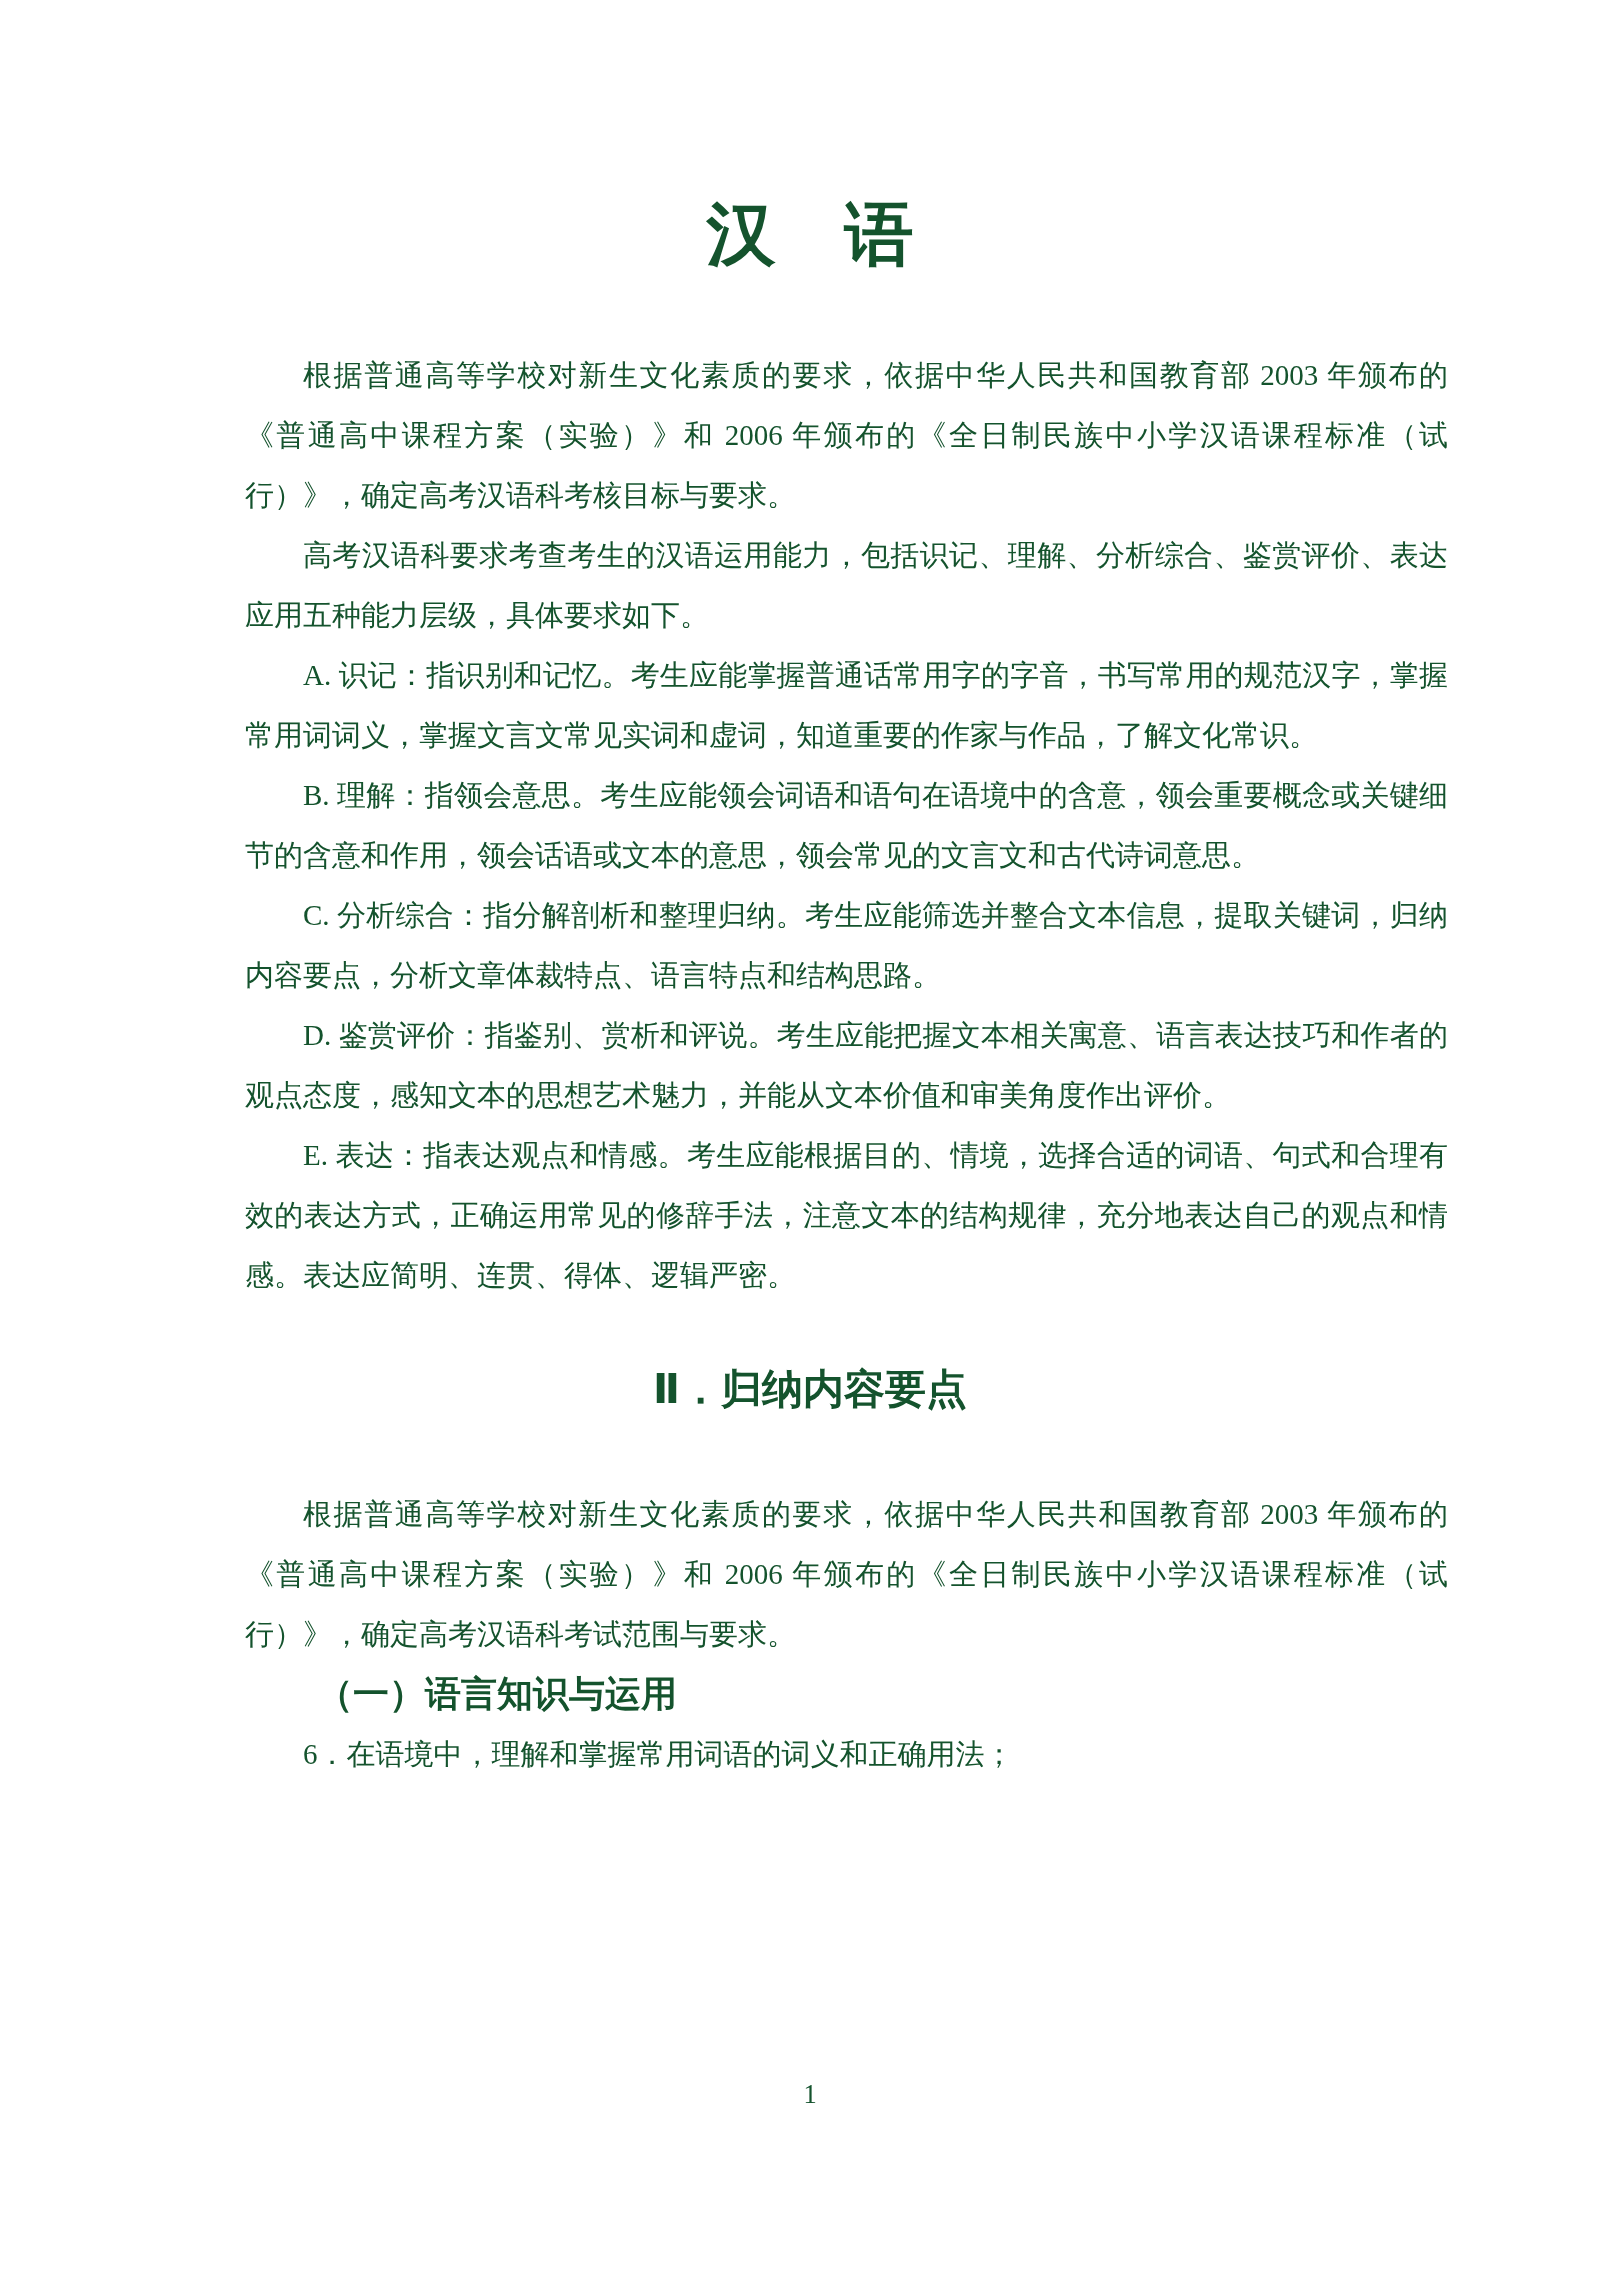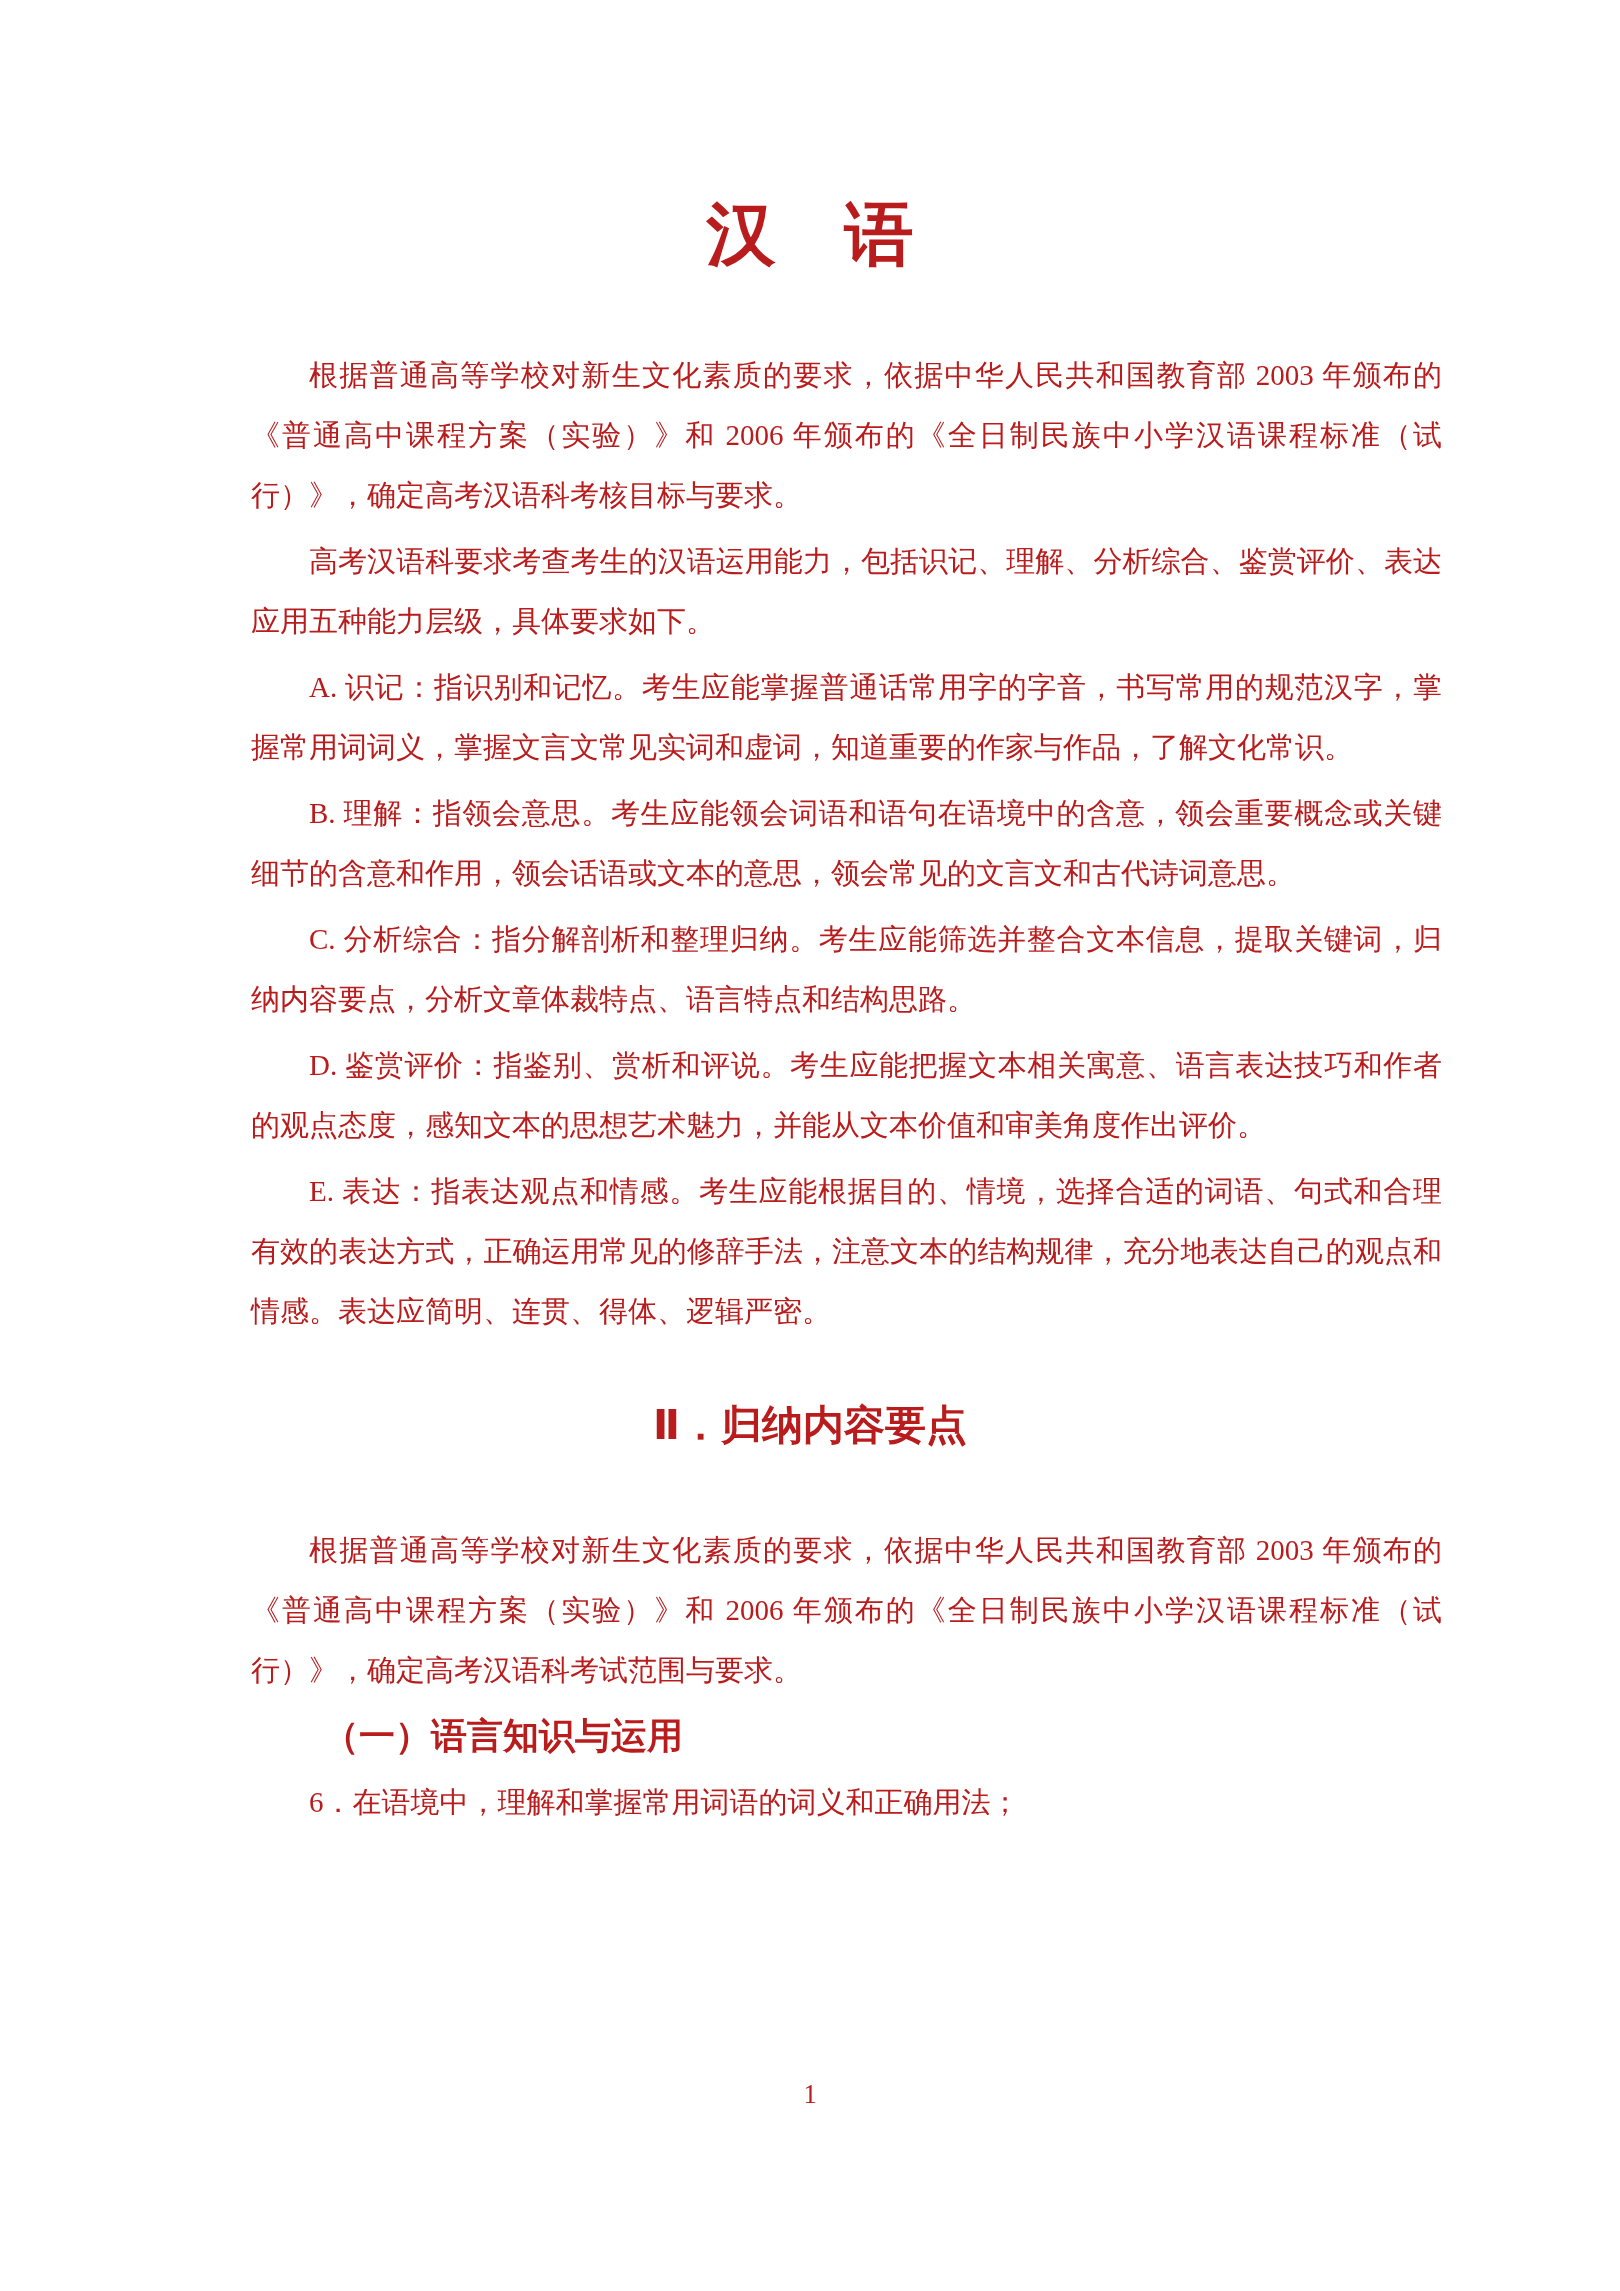--- a/index.html
+++ b/index.html
@@ -6,21 +6,21 @@
     margin: 0;
     padding: 0;
     background: #ffffff;
   }
   .page {
     position: relative;
     width: 1620px;
     height: 2292px;
     background: #ffffff;
     overflow: hidden;
-    color: #b91c1c;
+    color: #14532d;
     font-family: "Liberation Serif", "DejaVu Serif", serif;
   }
   .doc-title {
     margin: 191px 0 0 0;
     font-size: 69px;
     line-height: 88px;
     font-weight: bold;
     text-align: center;
     letter-spacing: 0;
     font-family: "Liberation Serif", "DejaVu Serif", serif;
@@ -39,21 +39,21 @@
   .content {
     margin: 66px 172px 0 245px;
     font-size: 29px;
     line-height: 60px;
     text-align: justify;
   }
   .content.second {
     margin-top: 68px;
   }
   .content p {
-    margin: 6px;
+    margin: 0;
     padding: 0;
     text-indent: 2em;
   }
   .content p.subhead-1 {
     font-family: "Liberation Sans", "DejaVu Sans", sans-serif;
     font-weight: bold;
     font-size: 30px;
   }
   .content p.subhead-2 {
     font-family: "Liberation Sans", "DejaVu Sans", sans-serif;

